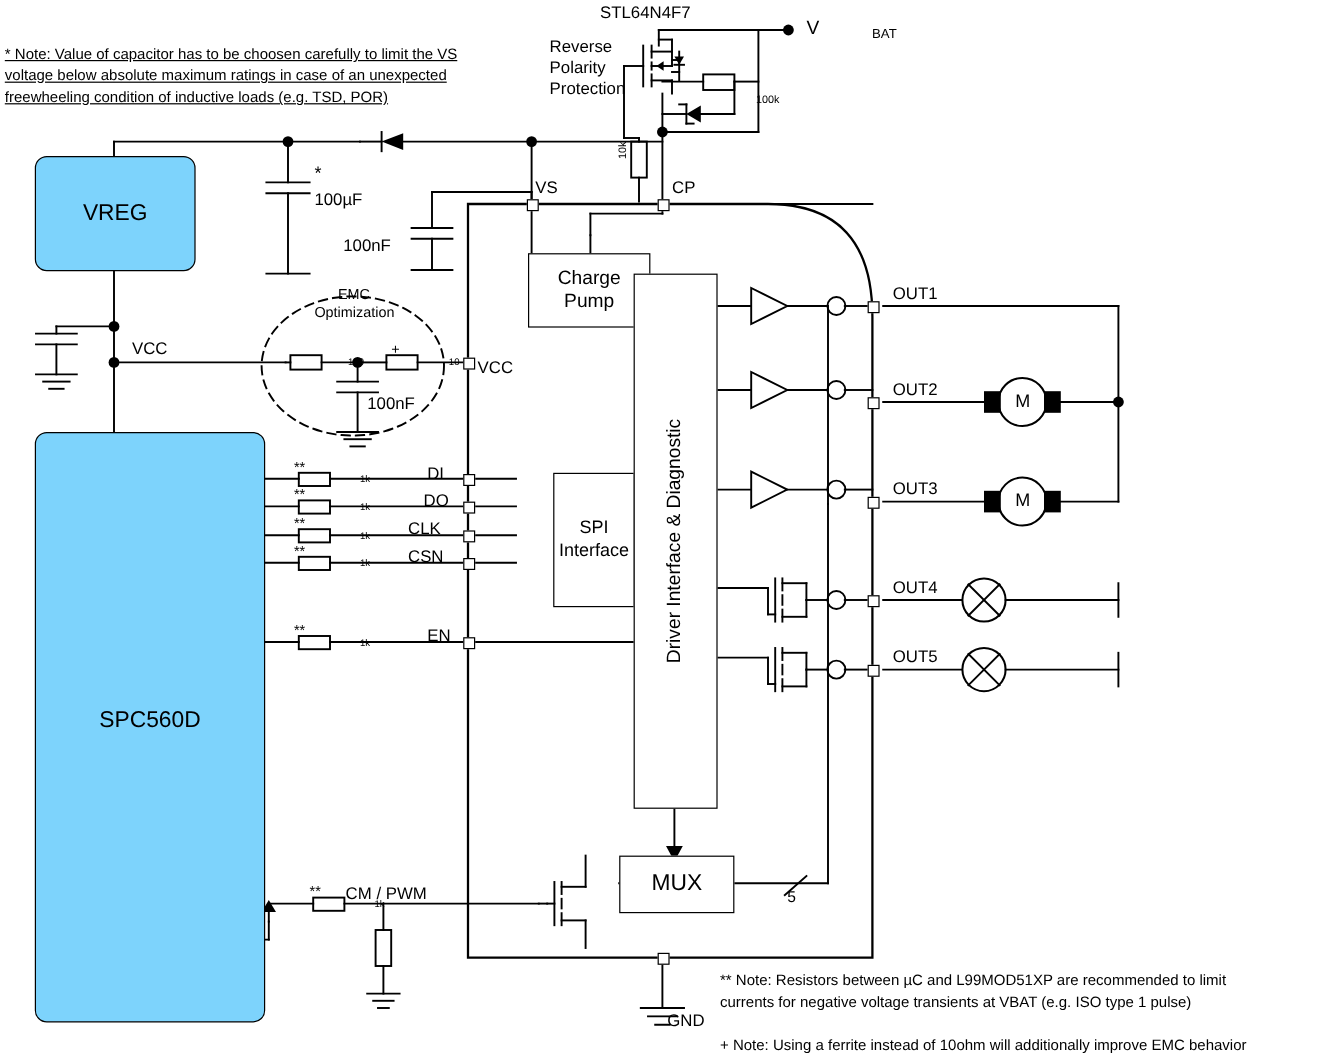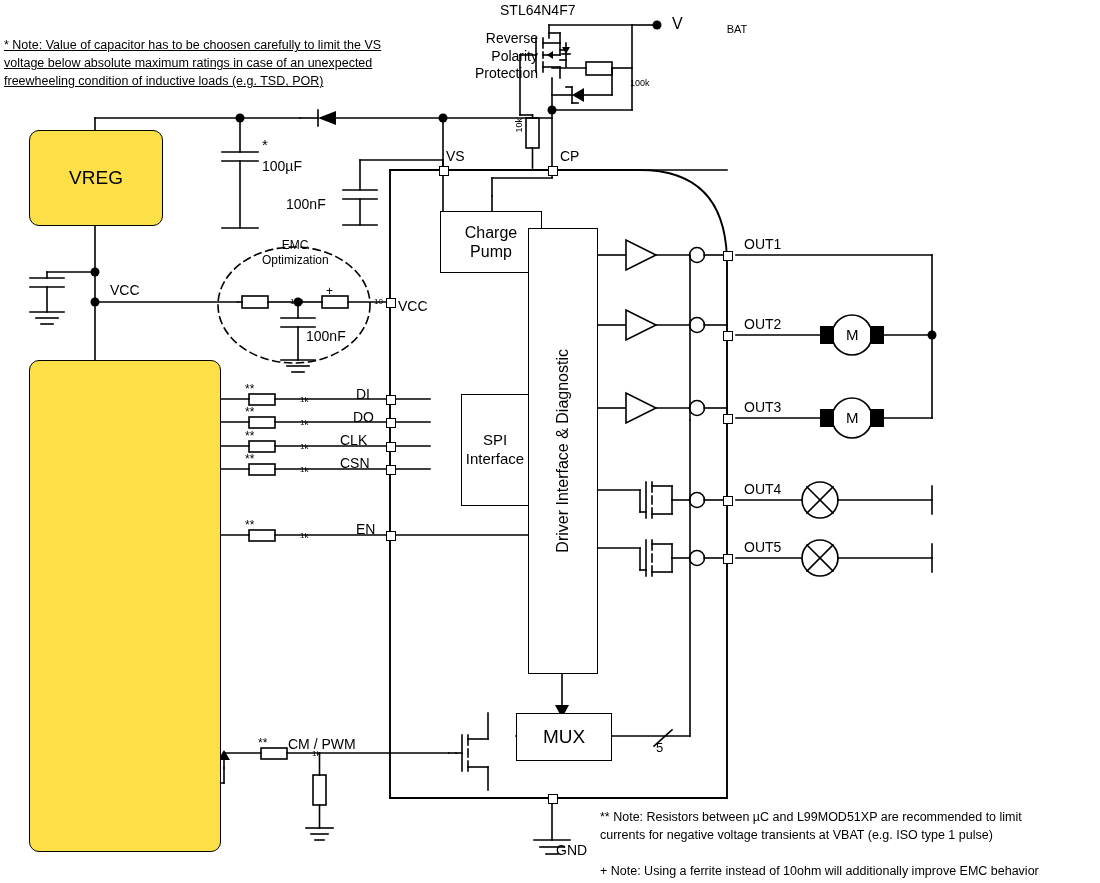--- a/index.html
+++ b/index.html
@@ -9,21 +9,21 @@
     font-family:"Liberation Sans", sans-serif;
     color:#000;
     position:relative;
     overflow:hidden;
   }
   #diagram{position:absolute;left:0;top:0;width:1100px;height:883px;}
   .lbl{position:absolute;font-size:14px;line-height:1.25;color:#000;white-space:pre;}
   .lbl.tiny{font-size:9px;padding-left:44px;}
   .lbl.big{font-size:19px;}
   .lbl.note{font-size:12.5px;line-height:1.45;white-space:pre-line;}
-  .box{position:absolute;border:1.6px solid #000;background:#fde047;border-radius:10px;}
+  .box{position:absolute;border:1.6px solid #000;background:#7dd3fc;border-radius:10px;}
   .boxw{position:absolute;border:1.6px solid #000;background:#ffffff;}
   .ctr{display:flex;align-items:center;justify-content:center;text-align:center;}
   .vert{writing-mode:vertical-rl;transform:rotate(180deg);}
   .pad{position:absolute;width:8px;height:8px;border:1.3px solid #000;background:#fff;}
 </style>
 </head>
 <body>
 
 <svg id="diagram" viewBox="0 0 1100 883">
   <g fill="none" stroke="#000" stroke-width="1.6" stroke-linecap="square">
@@ -317,20 +317,21 @@
 <div class="pad" style="left:723px;top:496px;"></div>
 <div class="pad" style="left:723px;top:554px;"></div>
 <div class="pad" style="left:548px;top:794px;"></div>
 
 <div class="box ctr" style="left:29px;top:130px;width:132px;height:94px;">
   <span class="lbl big" style="position:static;">VREG</span>
 </div>
 
 <div class="box" style="left:29px;top:360px;width:190px;height:490px;">
   <div style="position:absolute;left:0;right:0;top:222px;text-align:center;">
+    <div class="lbl big" style="position:static;margin-top:6px;">SPC560D</div>
   </div>
 </div>
 
 <div class="boxw ctr" style="left:416px;top:211px;width:100px;height:60px;margin-left:24px;">
   <span class="lbl" style="position:static;font-size:16px;white-space:pre-line;line-height:1.2;">Charge
 Pump</span>
 </div>
 
 <div class="boxw ctr" style="left:430px;top:394px;width:66px;height:110px;margin-left:31px;">
   <span class="lbl" style="position:static;font-size:15px;white-space:pre-line;line-height:1.25;">SPI
@@ -349,21 +350,21 @@
 voltage below absolute maximum ratings in case of an unexpected
 freewheeling condition of inductive loads (e.g. TSD, POR)</div>
 
 <div class="lbl note" style="left:600px;top:808px;width:490px;">** Note: Resistors between µC and L99MOD51XP are recommended to limit
            currents for negative voltage transients at VBAT (e.g. ISO type 1 pulse)</div>
 
 <div class="lbl note" style="left:600px;top:862px;width:500px;">+ Note: Using a ferrite instead of 10ohm will additionally improve EMC behavior</div>
 
 <div class="lbl" style="left:500px;top:2px;">STL64N4F7</div>
 
-<div class="lbl" style="left:458px;top:30px;text-align:right;width:80px;white-space:pre-line;line-height:1.25;">Reverse
+<div class="lbl" style="left:458px;top:30px;text-align:left;width:80px;white-space:pre-line;line-height:1.25;">Reverse
 Polarity
 Protection</div>
 
 <div style="position:absolute;left:672px;top:14px;">
   <span class="lbl" style="position:static;font-size:16px;">V</span><span class="lbl tiny" style="position:static;font-size:11px;vertical-align:sub;">BAT</span>
 </div>
 
 <div class="lbl tiny" style="left:586px;top:78px;">100k</div>
 <div class="lbl tiny" style="left:514px;top:118px;writing-mode:vertical-rl;transform:rotate(180deg);">10k</div>
 

